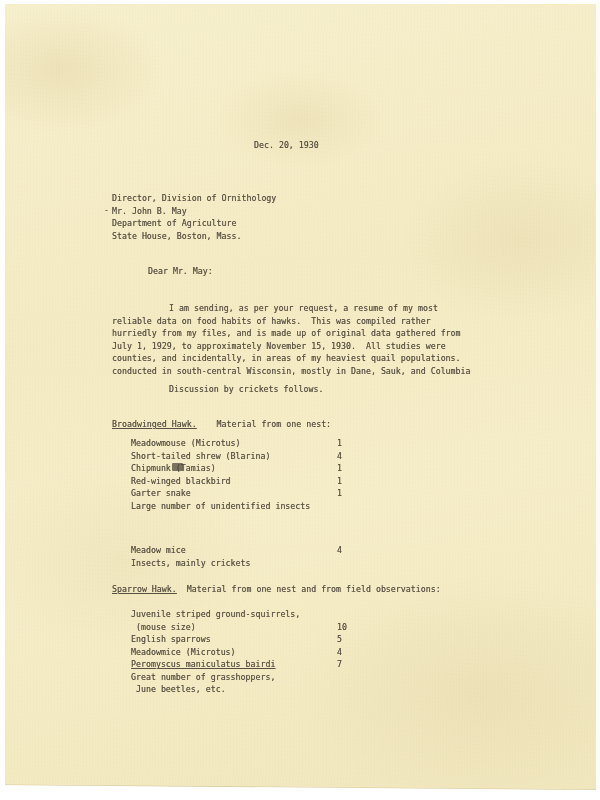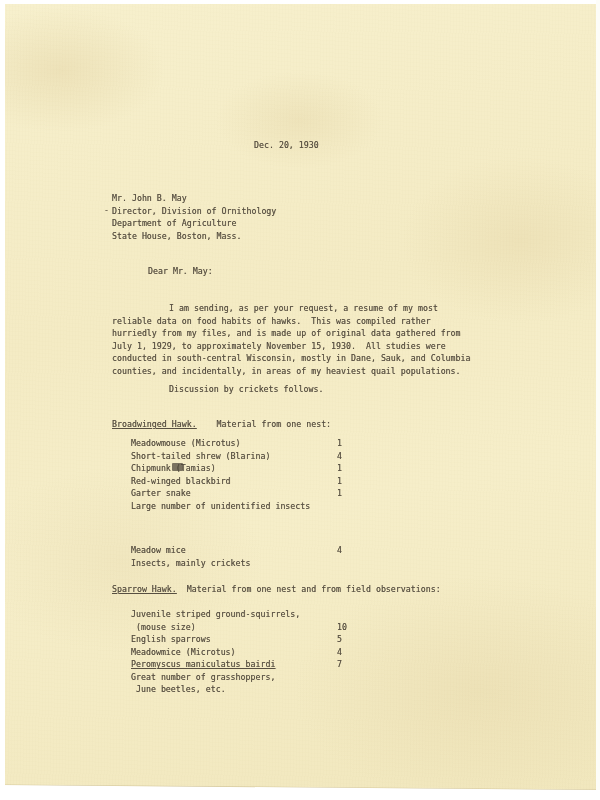--- a/index.html
+++ b/index.html
@@ -127,35 +127,35 @@
   <div id="paper-tone"></div>
   <div id="paper-grain"></div>
 
   <div id="typed">
 
     <div class="date ink ln">Dec. 20, 1930</div>
 
     <div class="dash ink ink-light ln">-</div>
 
     <div class="addr">
+      <div class="ink ln">Director, Division of Ornithology</div>
       <div class="ink ln">Mr. John B. May</div>
-      <div class="ink ln">Director, Division of Ornithology</div>
       <div class="ink ln">Department of Agriculture</div>
       <div class="ink ln">State House, Boston, Mass.</div>
     </div>
 
     <div class="salut ink ln">Dear Mr. May:</div>
 
     <div class="body-par">
       <div class="ink ln" style="padding-left:57px;">I am sending, as per your request, a resume of my most</div>
       <div class="ink ln">reliable data on food habits of hawks.  This was compiled rather</div>
       <div class="ink ln">hurriedly from my files, and is made up of original data gathered from</div>
       <div class="ink ln">July 1, 1929, to approximately November 15, 1930.  All studies were</div>
+      <div class="ink ln">counties, and incidentally, in areas of my heaviest quail populations.</div>
       <div class="ink ln">conducted in south-central Wisconsin, mostly in Dane, Sauk, and Columbia</div>
-      <div class="ink ln">counties, and incidentally, in areas of my heaviest quail populations.</div>
     </div>
 
     <div class="discuss ink ln" style="padding-left:57px;">Discussion by crickets follows.</div>
 
     <div class="sec sec1 ln"><span class="ink u">Broadwinged Hawk.</span><span class="ink">    </span><span class="ink">Material from one nest:</span></div>
     <div class="items items1">
       <div class="row"><span class="ink name">Meadowmouse (Microtus)</span><span class="ink qty">1</span></div>
       <div class="row"><span class="ink name">Short-tailed shrew (Blarina)</span><span class="ink qty">4</span></div>
       <div class="row"><span class="ink name overstrike">Chipmunk (Tamias)<span class="blot"></span></span><span class="ink qty">1</span></div>
       <div class="row"><span class="ink name">Red-winged blackbird</span><span class="ink qty">1</span></div>

